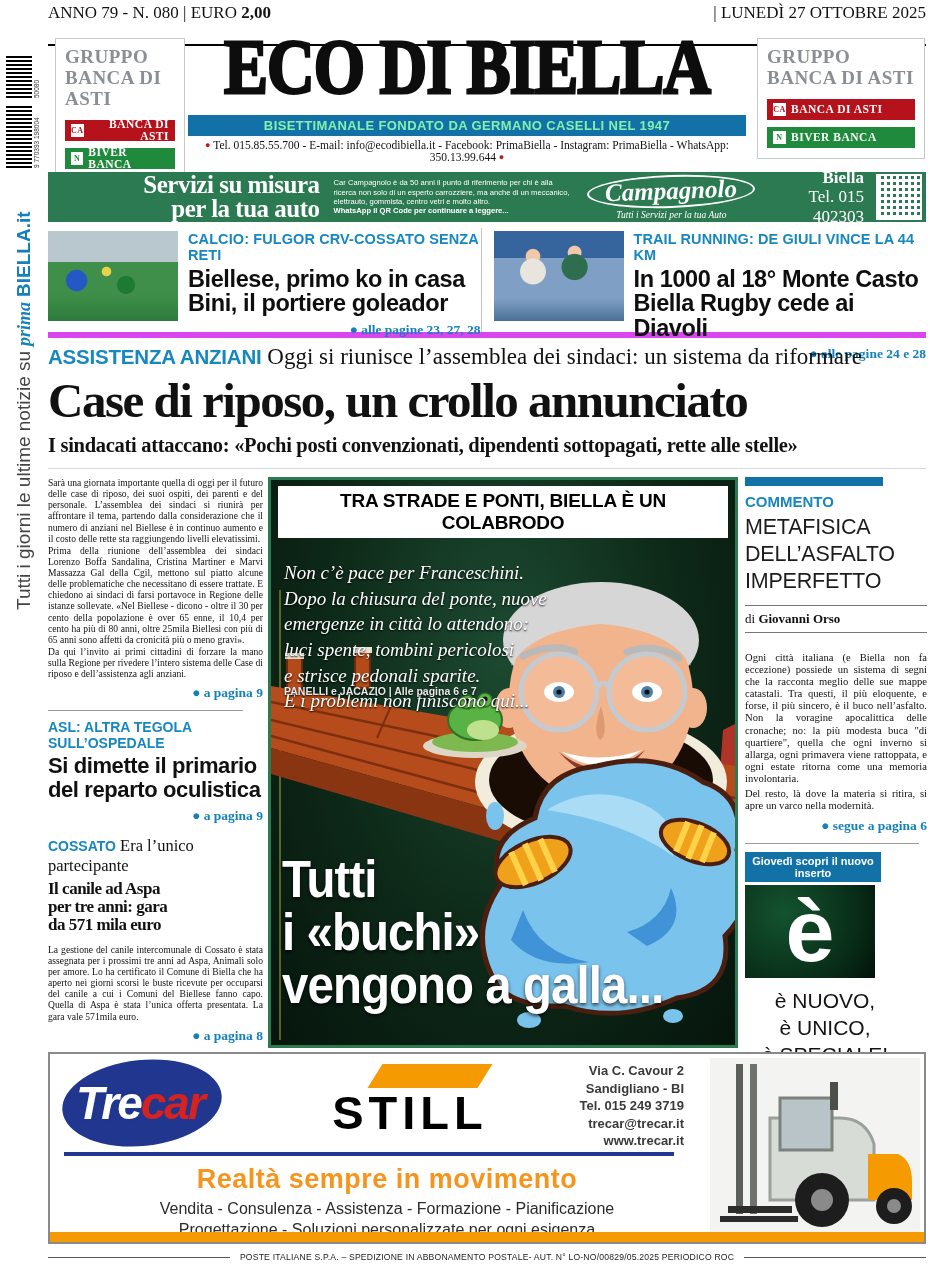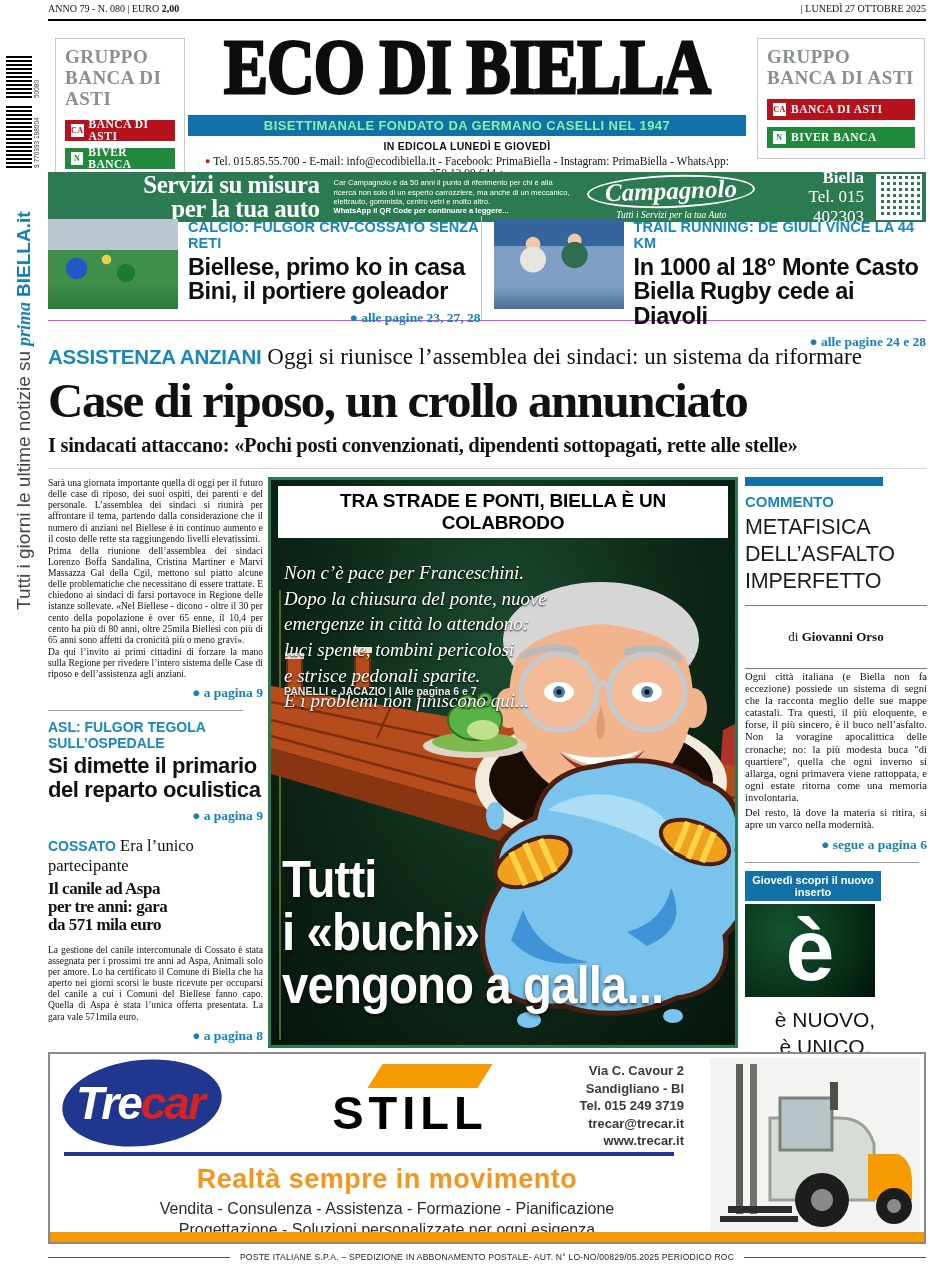--- a/index.html
+++ b/index.html
@@ -1,42 +1,42 @@
 <!DOCTYPE html>
 <html><head>
 <meta charset="utf-8">
 <style>
   html,body{margin:0;padding:0;background:#e8e8e8;}
   .page{position:relative;width:930px;height:1280px;background:#fff;overflow:hidden;
         font-family:"Liberation Serif",serif;color:#111;}
   .pre{white-space:pre-line;}
   
   .topbar{position:absolute;left:48px;top:3px;width:878px;display:flex;justify-content:space-between;
-          font-size:10px;border-bottom:2px solid #000;padding-bottom:5px;}
+          font-size:17px;border-bottom:2px solid #000;padding-bottom:21px;}
   .topbar b{font-weight:bold;}
   
   .barcode-wrap{position:absolute;left:6px;top:56px;width:42px;}
   .bc{height:42px;margin-bottom:8px;display:flex;}
   .bc .bars{width:26px;background:repeating-linear-gradient(180deg,#000 0 2px,#fff 2px 4px);}
   .bc .num{writing-mode:vertical-rl;transform:rotate(180deg);font-size:6.5px;font-family:"Liberation Sans",sans-serif;color:#333;margin-left:1px;}
   .bc.long{height:62px;}
   .vstrip{position:absolute;top:170px;left:2px;width:44px;height:440px;}
   .vstrip .inner{position:absolute;top:0;left:0;width:440px;height:44px;transform:rotate(-90deg) translateX(-440px);
         transform-origin:top left;display:flex;align-items:center;justify-content:flex-start;gap:5px;
         font-family:"Liberation Sans",sans-serif;font-size:19px;color:#444;}
   .vstrip .script{font-family:"Liberation Serif",serif;font-style:italic;font-weight:bold;color:#1580BA;font-size:18px;}
   .vstrip .bold{font-weight:bold;color:#1580BA;}
   
   .bankbox{position:absolute;border:1px solid #c9c9c9;background:#fff;padding:8px 9px 10px 9px;}
   .bankbox .grp{font-size:19px;font-weight:bold;color:#8a8f94;line-height:1.1;letter-spacing:.5px;white-space:pre-line;margin-bottom:10px;}
   .bankbar{display:flex;align-items:center;gap:5px;height:21px;margin-top:7px;padding:0 6px;color:#fff;
            font-size:11.5px;font-weight:bold;letter-spacing:.5px;}
   .bankbar .mini{background:#fff;width:13px;height:13px;display:flex;align-items:center;justify-content:center;
            font-size:8px;font-weight:bold;}
-  .bankbar.red{background:#B5121B;} .bankbar.red .mini{color:#B5121B;}
+  .bankbar.red{background:#B5121B;text-align:right;} .bankbar.red .mini{color:#B5121B;}
   .bankbar.green{background:#1F8A3B;} .bankbar.green .mini{color:#1F8A3B;}
   .mast-center{position:absolute;left:188px;top:30px;width:558px;text-align:center;}
   .mast-title{font-family:"Liberation Serif",serif;font-weight:900;font-size:66px;line-height:.95;letter-spacing:-1px;
         -webkit-text-stroke:2.5px #0d0d0d;color:#0d0d0d;transform:scaleY(1.18);transform-origin:top center;}
   .mast-bar{margin-top:22px;background:#1272A8;color:#86efac;font-family:"Liberation Sans",sans-serif;
         font-weight:bold;font-size:13px;letter-spacing:.4px;padding:3px 0;}
   .mast-ed{font-family:"Liberation Sans",sans-serif;font-weight:bold;font-size:10.5px;margin-top:4px;letter-spacing:.3px;}
   .mast-contacts{font-size:11.5px;margin-top:3px;}
   .reddot{color:#c0190f;font-size:9px;vertical-align:1px;}
   
@@ -47,21 +47,21 @@
   .autoban .body b{display:block;}
   .autoban .brand{width:190px;text-align:center;margin-left:10px;}
   .autoban .brand .logo{display:inline-block;font-style:italic;font-weight:bold;font-size:25px;
         border:2px solid #fff;border-radius:50%;padding:1px 16px 3px 16px;line-height:1;transform:rotate(-2deg);}
   .autoban .brand .tag{font-style:italic;font-size:9.5px;margin-top:2px;}
   .autoban .contact{margin-left:auto;text-align:right;font-size:17px;line-height:1.15;padding-right:6px;}
   .qr{width:42px;height:42px;margin:0 6px 0 8px;background:
       repeating-linear-gradient(0deg,#fff 0 3px,transparent 3px 6px),
       repeating-linear-gradient(90deg,#fff 0 3px,#2C7A52 3px 6px);outline:2px solid #fff;flex:none;}
   
-  .teasers{position:absolute;left:48px;top:216px;width:878px;height:104px;display:flex;border-bottom:1px solid #d946ef;}
+  .teasers{position:absolute;left:48px;top:228px;width:878px;height:104px;display:flex;border-bottom:6px solid #d946ef;}
   .teaser{display:flex;gap:10px;width:50%;padding-top:3px;}
   .teaser+.teaser{border-left:1px solid #c2c2c2;padding-left:12px;}
   .tphoto{width:130px;height:90px;flex:none;}
   .tphoto.soccer{background:
      radial-gradient(circle at 22% 55%,#2458c4 0 9%,transparent 10%),
      radial-gradient(circle at 60% 60%,#1d7a33 0 9%,transparent 10%),
      radial-gradient(circle at 45% 45%,#e8d24a 0 5%,transparent 6%),
      linear-gradient(180deg,#b9c8cf 0 35%,#3f8f4a 35% 70%,#2e7a3c 100%);}
   .tphoto.trail{background:
      radial-gradient(circle at 30% 45%,#e8e4de 0 12%,transparent 13%),
@@ -101,22 +101,22 @@
   .ccredit{position:absolute;left:16px;top:208px;color:#e8e8e8;font-family:"Liberation Sans",sans-serif;
         font-weight:bold;font-size:10.5px;text-shadow:0 1px 2px #000;}
   .coverlay{position:absolute;left:14px;top:376px;color:#fff;font-family:"Liberation Sans",sans-serif;
         font-weight:bold;font-size:51px;line-height:1.04;letter-spacing:-1px;transform:scaleX(.93);
         transform-origin:left;text-shadow:0 2px 4px rgba(0,0,0,.7);}
   
   .rightcol{position:absolute;left:745px;top:477px;width:182px;}
   .rc-bar{width:138px;height:9px;background:#1272A8;}
   .rc-label{font-family:"Liberation Sans",sans-serif;font-weight:bold;color:#1787C0;font-size:15px;margin:7px 0 4px 0;}
   .rc-head{font-family:"Liberation Sans",sans-serif;font-size:21.5px;line-height:1.25;color:#1c1c1c;letter-spacing:-.2px;}
-  .rc-byline{border-top:1px solid #777;border-bottom:1px solid #777;text-align:center;font-size:13px;
-        padding:23px 0;margin:10px 0 2px 0;}
+  .rc-byline{border-top:1px solid #777;border-bottom:1px solid #777;font-size:13px;
+        padding:5px 0;margin:10px 0 19px 0;}
   .rightcol p{margin:0 0 2px 0;font-size:10.6px;line-height:1.15;text-align:justify;}
   .ins-banner{background:#1272A8;color:#fff;font-family:"Liberation Sans",sans-serif;font-weight:bold;
         font-size:11px;text-align:center;padding:3px 0;margin-top:8px;width:136px;}
   .ins-logo{width:130px;height:93px;margin-top:3px;display:flex;align-items:center;justify-content:center;
         background:radial-gradient(circle at 30% 30%,#14532f 0%,#072a16 70%,#02120a 100%);overflow:hidden;}
   .ins-logo span{color:#fff;font-family:"Liberation Sans",sans-serif;font-weight:bold;font-size:88px;line-height:.8;}
   .ins-tag{font-family:"Liberation Sans",sans-serif;font-size:21px;line-height:1.28;color:#141414;
         text-align:center;width:160px;margin-top:10px;}
   
   .trecar{position:absolute;left:48px;top:1052px;width:874px;height:188px;border:2px solid #8a8a8a;background:#fff;overflow:hidden;}
@@ -191,21 +191,20 @@
       <span>BANCA DI ASTI</span>
     </div>
     <div class="bankbar green">
       <span class="mini">N</span>
       <span>BIVER BANCA</span>
     </div>
   </div>
   <div class="mast-center">
     <div class="mast-title">ECO DI BIELLA</div>
     <div class="mast-bar">BISETTIMANALE FONDATO DA GERMANO CASELLI NEL 1947</div>
-    <div class="mast-ed">IN EDICOLA LUNEDÌ E GIOVEDÌ</div>
     <div class="mast-contacts">
       <span class="reddot">●</span>
       <span>Tel. 015.85.55.700 - E-mail: info@ecodibiella.it - Facebook: PrimaBiella - Instagram: PrimaBiella - WhatsApp: 350.13.99.644</span>
       <span class="reddot">●</span>
     </div>
   </div>
 
   <div class="autoban">
     <div class="head pre">Servizi su misura
 per la tua auto</div>
@@ -252,21 +251,21 @@
   <div class="mainhead">Case di riposo, un crollo annunciato</div>
   <div class="subhead">I sindacati attaccano: «Pochi posti convenzionati, dipendenti sottopagati, rette alle stelle»</div>
   <div class="rule"></div>
 
   <div class="leftcol">
     <p>Sarà una giornata importante quella di oggi per il futuro delle case di riposo, dei suoi ospiti, dei parenti e del personale. L’assemblea dei sindaci si riunirà per affrontare il tema, partendo dalla considerazione che il numero di anziani nel Biellese è in continuo aumento e il costo delle rette sta raggiungendo livelli elevatissimi.</p>
     <p>Prima della riunione dell’assemblea dei sindaci Lorenzo Boffa Sandalina, Cristina Martiner e Marvi Massazza Gal della Cgil, mettono sul piatto alcune delle problematiche che necessitano di essere trattate. E chiedono ai sindaci di farsi portavoce in Regione delle istanze sollevate. «Nel Biellese - dicono - oltre il 30 per cento della popolazione è over 65 enne, il 10,4 per cento ha più di 80 anni, oltre 25mila Biellesi con più di 65 anni sono affetti da cronicità più o meno gravi».</p>
     <p>Da qui l’invito ai primi cittadini di forzare la mano sulla Regione per rivedere l’intero sistema delle Case di riposo e dell’assistenza agli anziani.</p>
     <div class="pageref">● a pagina 9</div>
     <div class="divider"></div>
-    <div class="skick">ASL: FULGOR TEGOLA SULL’OSPEDALE</div>
+    <div class="skick">ASL: ALTRA TEGOLA SULL’OSPEDALE</div>
     <div class="aslhead pre">Si dimette il primario
 del reparto oculistica</div>
     <div class="pageref">● a pagina 9</div>
     <div class="coskick">
       <span class="skick">COSSATO</span>
       <span>Era l’unico partecipante</span>
     </div>
     <div class="coshead pre">Il canile ad Aspa
 per tre anni: gara
 da 571 mila euro</div>

